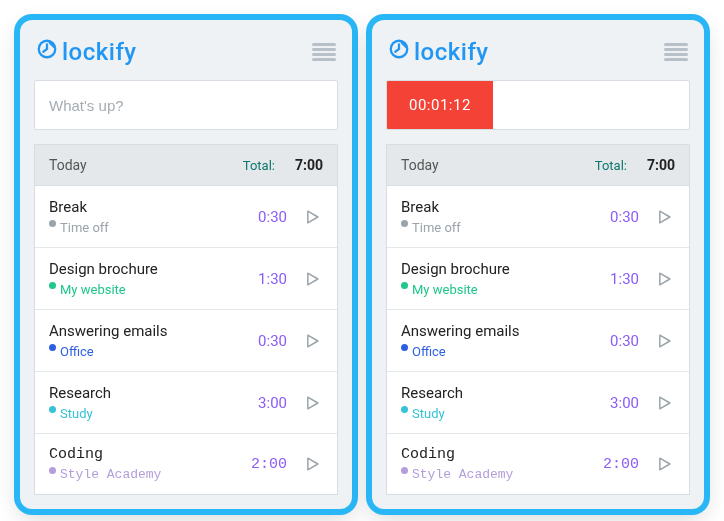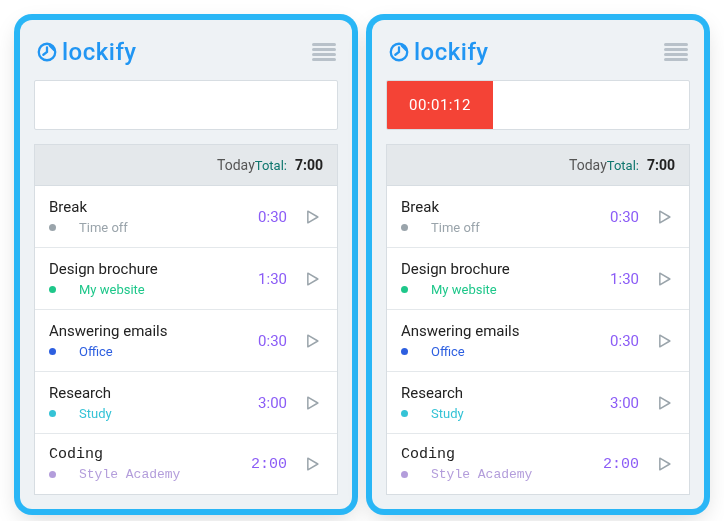--- a/index.html
+++ b/index.html
@@ -20,21 +20,21 @@
     flex-direction: column;
   }
   .header {
     display: flex;
     align-items: center;
     justify-content: space-between;
     padding: 4px 2px 14px 2px;
   }
   .logo {
     display: flex;
-    align-items: center;
+    align-items: flex-start;
     gap: 4px;
   }
   .logo-text {
     font-size: 24px;
     font-weight: 500;
     color: #2196f3;
     letter-spacing: 0.5px;
   }
   .menu-icon {
     width: 24px; height: 18px;
@@ -78,44 +78,43 @@
     font-size: 15px;
     letter-spacing: 0.5px;
   }
   .list {
     margin-top: 14px;
     border: 1px solid #d7dde2;
     background: #fff;
   }
   .list-header {
     display: flex;
-    justify-content: flex-end;
+    justify-content: space-between;
     align-items: center;
     background: #e4e8eb;
     padding: 12px 14px;
     font-size: 14px;
     color: #555;
     border-bottom: 1px solid #d7dde2;
   }
   .list-header .total-label { color: #0f766e; font-size: 13px; }
-  .list-header .total-value { font-weight: 700; color: #222; margin-left: 8px; }
+  .list-header .total-value { font-weight: 700; color: #222; margin-left: 20px; }
   .entry {
     display: flex;
     align-items: center;
     padding: 12px 14px;
     border-bottom: 1px solid #e4e8eb;
   }
   .entry:last-child { border-bottom: none; font-family: Liberation Mono, monospace; }
   .entry-info { flex: 1; }
   .entry-title { font-size: 15px; color: #222; margin-bottom: 4px; }
   .entry-project {
     font-size: 13px;
     display: flex;
-    align-items: center;
-    gap: 23px;
+    gap: 4px;
   }
   .dot {
     width: 7px; height: 7px; border-radius: 50%;
     display: inline-block;
   }
   .entry-time {
     font-size: 15px;
     color: #8b5cf6;
     margin-right: 14px;
     min-width: 36px;
@@ -142,20 +141,21 @@
     </div>
     <div class="menu-icon">
       <span></span>
         <span></span>
         <span></span>
         <span></span>
     </div>
   </div>
 
   <div class="input-row">
+    <input class="task-input" placeholder="What's up?" style="">
   </div>
 
   <div class="list">
     <div class="list-header">
       <span>Today</span>
       <span>
         <span class="total-label">Total:</span><span class="total-value">7:00</span>
       </span>
     </div>
     <div>

